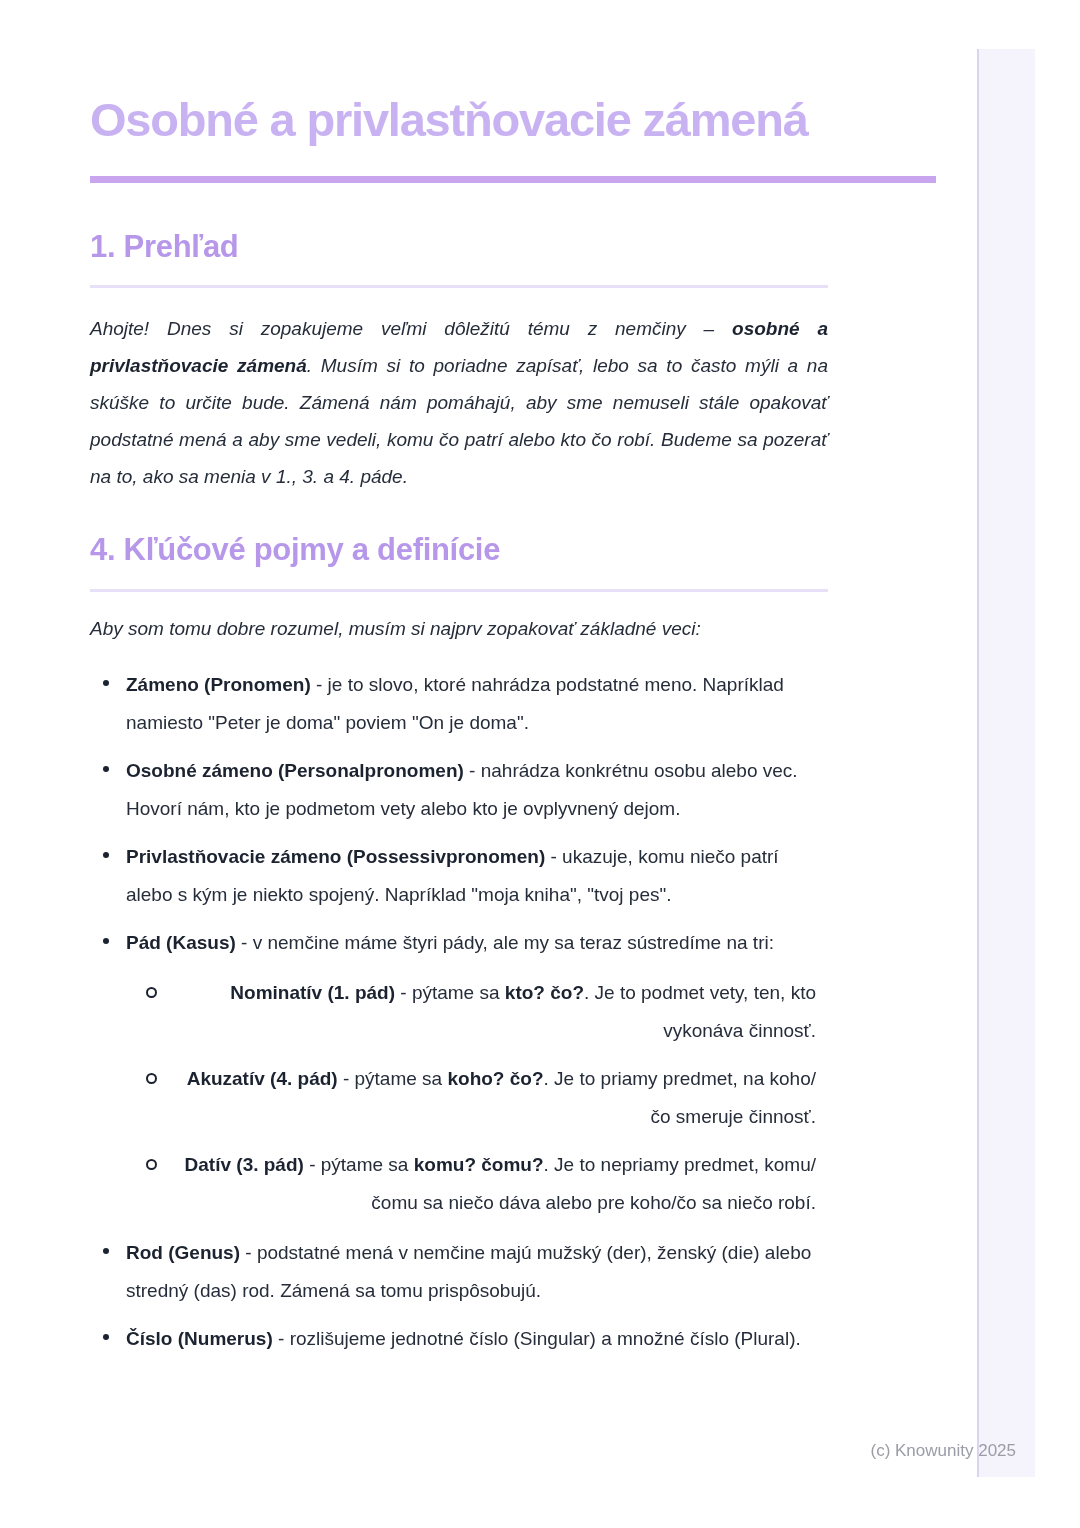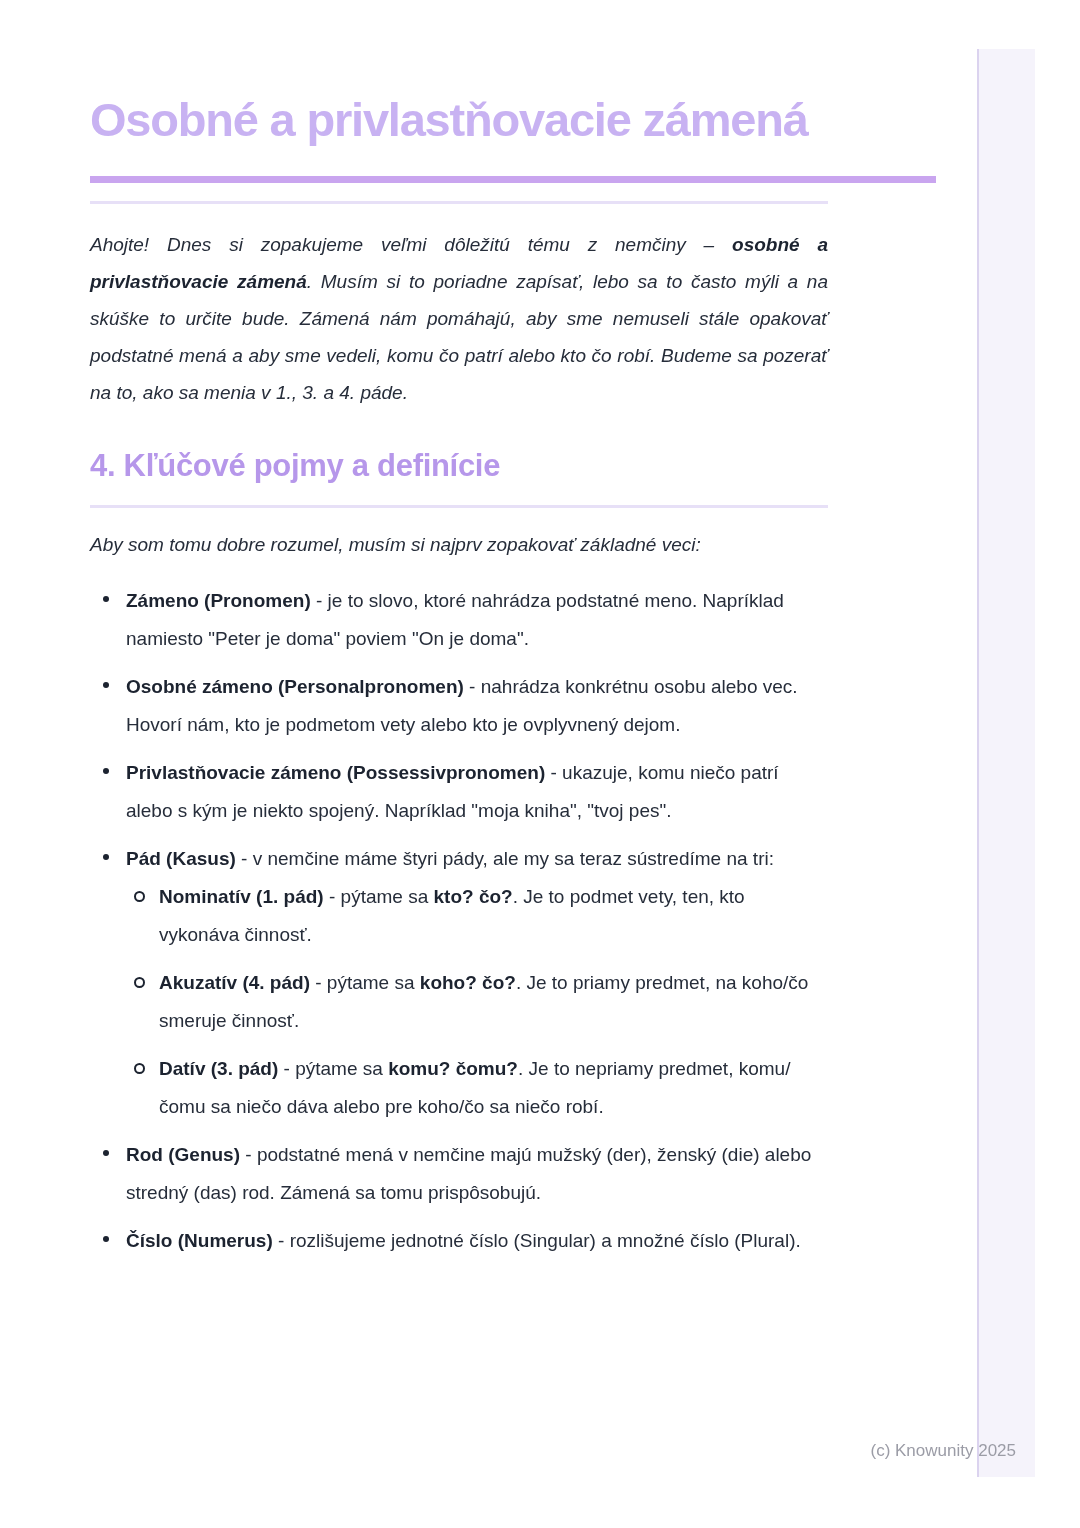--- a/index.html
+++ b/index.html
@@ -93,22 +93,23 @@
     position: absolute;
     left: -23px;
     top: 14px;
     width: 6px;
     height: 6px;
     border-radius: 50%;
     background: var(--bold-text, #1c2330);
   }
   ul.sub {
     list-style: none;
-    margin: 0;
+    margin: 12px;
     padding: 0 0 0 33px;
+    text-align: right;
   }
   ul.sub > li {
     position: relative;
     margin: 0 0 10px 0;
   }
   ul.sub > li:last-child { margin-bottom: 0; }
   ul.sub > li::before {
     content: "";
     position: absolute;
     left: -25px;
@@ -138,20 +139,21 @@
 
   <div class="edge-stripe"></div>
 
   <main class="content">
 
     <h1 class="doc-title">Osobné a privlastňovacie zámená</h1>
 
     <div class="title-rule"></div>
 
     <section class="sec-overview">
+      <h2 class="section-heading">1. Prehľad</h2>
       <div class="h2-rule"></div>
       <p class="body-par justified"><span>Ahojte! Dnes si zopakujeme veľmi dôležitú tému z nemčiny – </span><span class="b">osobné a privlastňovacie zámená</span><span>. Musím si to poriadne zapísať, lebo sa to často mýli a na skúške to určite bude. Zámená nám pomáhajú, aby sme nemuseli stále opakovať podstatné mená a aby sme vedeli, komu čo patrí alebo kto čo robí. Budeme sa pozerať na to, ako sa menia v 1., 3. a 4. páde.</span></p>
     </section>
 
     <section class="sec-keyterms">
       <h2 class="section-heading">4. Kľúčové pojmy a definície</h2>
       <div class="h2-rule"></div>
       <p class="body-par intro-par">Aby som tomu dobre rozumel, musím si najprv zopakovať základné veci:</p>
       <ul class="terms">
           <li><span class="b">Zámeno (Pronomen)</span><span> - je to slovo, ktoré nahrádza podstatné meno. Napríklad namiesto "Peter je doma" poviem "On je doma".</span></li>

